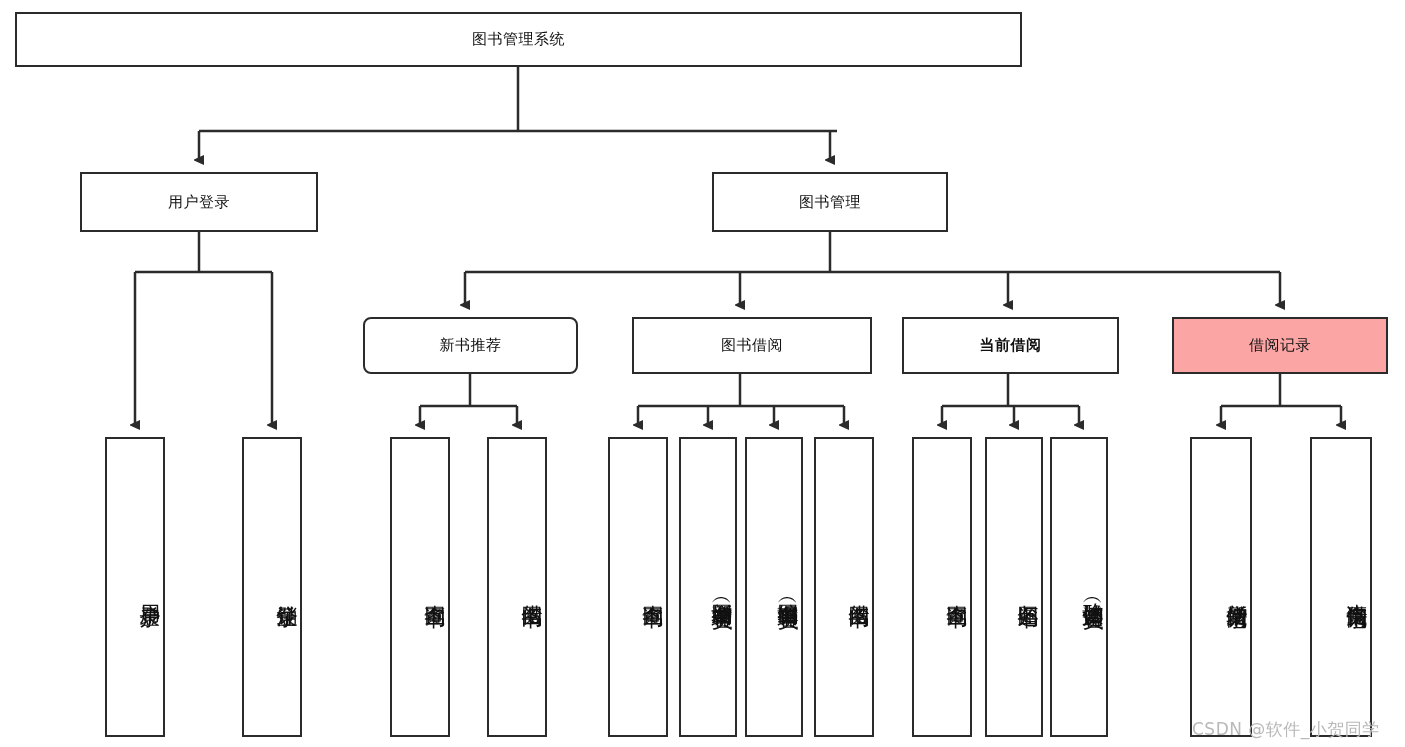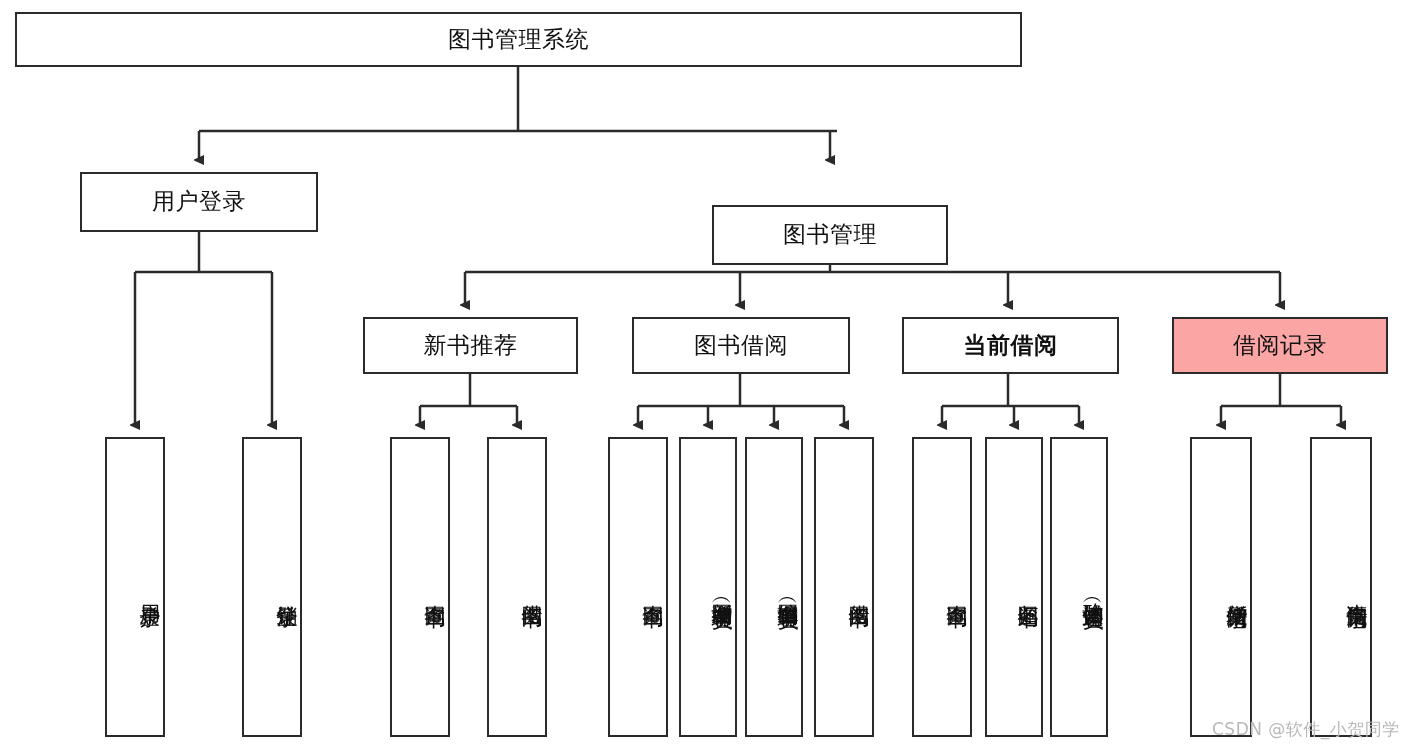--- a/index.html
+++ b/index.html
@@ -30,21 +30,21 @@
     position: absolute;
     box-sizing: border-box;
     background: #ffffff;
     border: 2px solid #2b2b2b;
     display: flex;
     align-items: center;
     justify-content: center;
     color: #111111;
   }
   .node-h {
-    font-size: 23px;
+    font-size: 15px;
     letter-spacing: 0.5px;
     line-height: 1.1;
     white-space: nowrap;
   }
   .node-v {
     writing-mode: vertical-rl;
     text-orientation: upright;
     font-size: 21px;
     line-height: 1.25;
     letter-spacing: 1px;
@@ -112,36 +112,36 @@
       <path d="M1280,374 L1280,406"></path>
       <path d="M1221,406 L1341,406"></path>
       <path d="M1221,406 L1221,425" marker-end="url(#arrow)"></path>
       <path d="M1341,406 L1341,425" marker-end="url(#arrow)"></path>
     </g>
   </svg>
 
   <div class="node node-h" style="left: 15px; top: 12px; width: 1007px; height: 55px; border-color: rgb(43, 43, 43); background: rgb(255, 255, 255); color: rgb(17, 17, 17);">图书管理系统</div>
 
   <div class="node node-h" style="left: 80px; top: 172px; width: 238px; height: 60px; border-color: rgb(43, 43, 43); background: rgb(255, 255, 255); color: rgb(17, 17, 17);">用户登录</div>
-  <div class="node node-h" style="left: 712px; top: 172px; width: 236px; height: 60px; border-color: rgb(43, 43, 43); background: rgb(255, 255, 255); color: rgb(17, 17, 17); margin-top: 33px;">图书管理</div>
+  <div class="node node-h" style="left: 712px; top: 172px; width: 236px; height: 60px; border-color: rgb(43, 43, 43); background: rgb(255, 255, 255); color: rgb(17, 17, 17);">图书管理</div>
 
-  <div class="node node-h" style="left: 363px; top: 317px; width: 215px; height: 57px; border-color: rgb(43, 43, 43); background: rgb(255, 255, 255); color: rgb(17, 17, 17);">新书推荐</div>
-  <div class="node node-h" style="left: 632px; top: 317px; width: 218px; height: 57px; border-color: rgb(43, 43, 43); background: rgb(255, 255, 255); color: rgb(17, 17, 17);">图书借阅</div>
+  <div class="node node-h" style="left: 363px; top: 317px; width: 215px; height: 57px; border-color: rgb(43, 43, 43); background: rgb(255, 255, 255); color: rgb(17, 17, 17); border-radius: 8px;">新书推荐</div>
+  <div class="node node-h" style="left: 632px; top: 317px; width: 240px; height: 57px; border-color: rgb(43, 43, 43); background: rgb(255, 255, 255); color: rgb(17, 17, 17);">图书借阅</div>
   <div class="node node-h" style="left: 902px; top: 317px; width: 217px; height: 57px; border-color: rgb(43, 43, 43); background: rgb(255, 255, 255); color: rgb(17, 17, 17); font-weight: bold;">当前借阅</div>
   <div class="node node-h" style="left: 1172px; top: 317px; width: 216px; height: 57px; border-color: rgb(43, 43, 43); background: #fca5a5; color: rgb(17, 17, 17);">借阅记录</div>
 
   <div class="node node-v" style="left: 105px; top: 437px; width: 60px; height: 300px; border-color: rgb(43, 43, 43); background: rgb(255, 255, 255); color: rgb(17, 17, 17);">用户登录</div>
   <div class="node node-v" style="left: 242px; top: 437px; width: 60px; height: 300px; border-color: rgb(43, 43, 43); background: rgb(255, 255, 255); color: rgb(17, 17, 17);">注销登录</div>
   <div class="node node-v" style="left: 390px; top: 437px; width: 60px; height: 300px; border-color: rgb(43, 43, 43); background: rgb(255, 255, 255); color: rgb(17, 17, 17);">查询图书</div>
   <div class="node node-v" style="left: 487px; top: 437px; width: 60px; height: 300px; border-color: rgb(43, 43, 43); background: rgb(255, 255, 255); color: rgb(17, 17, 17);">借阅图书</div>
   <div class="node node-v" style="left: 608px; top: 437px; width: 60px; height: 300px; border-color: rgb(43, 43, 43); background: rgb(255, 255, 255); color: rgb(17, 17, 17);">查询图书</div>
   <div class="node node-v" style="left: 679px; top: 437px; width: 58px; height: 300px; border-color: rgb(43, 43, 43); background: rgb(255, 255, 255); color: rgb(17, 17, 17);">新增图书（管理员）</div>
   <div class="node node-v" style="left: 745px; top: 437px; width: 58px; height: 300px; border-color: rgb(43, 43, 43); background: rgb(255, 255, 255); color: rgb(17, 17, 17);">编辑图书（管理员）</div>
   <div class="node node-v" style="left: 814px; top: 437px; width: 60px; height: 300px; border-color: rgb(43, 43, 43); background: rgb(255, 255, 255); color: rgb(17, 17, 17);">借阅图书</div>
   <div class="node node-v" style="left: 912px; top: 437px; width: 60px; height: 300px; border-color: rgb(43, 43, 43); background: rgb(255, 255, 255); color: rgb(17, 17, 17);">查询图书</div>
   <div class="node node-v" style="left: 985px; top: 437px; width: 58px; height: 300px; border-color: rgb(43, 43, 43); background: rgb(255, 255, 255); color: rgb(17, 17, 17);">归还图书</div>
   <div class="node node-v" style="left: 1050px; top: 437px; width: 58px; height: 300px; border-color: rgb(43, 43, 43); background: rgb(255, 255, 255); color: rgb(17, 17, 17);">确认归还（管理员）</div>
   <div class="node node-v" style="left: 1190px; top: 437px; width: 62px; height: 300px; border-color: rgb(43, 43, 43); background: rgb(255, 255, 255); color: rgb(17, 17, 17);">新增借阅记录</div>
   <div class="node node-v" style="left: 1310px; top: 437px; width: 62px; height: 300px; border-color: rgb(43, 43, 43); background: rgb(255, 255, 255); color: rgb(17, 17, 17);">查询借阅记录</div>
 
-  <div class="watermark" style="left: 1192px; top: 718px; color: rgb(185, 185, 185); padding-left: 20px;">CSDN @软件_小贺同学</div>
+  <div class="watermark" style="left: 1192px; top: 718px; color: rgb(185, 185, 185);">CSDN @软件_小贺同学</div>
 
 </div>
 
 </body></html>

